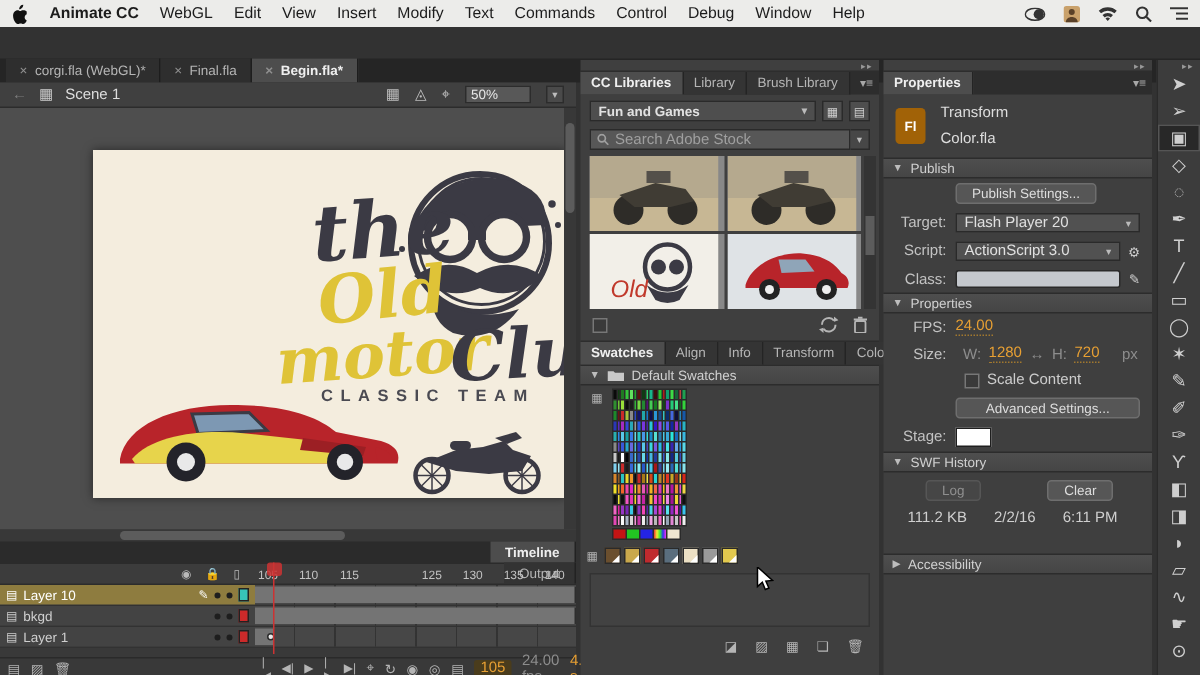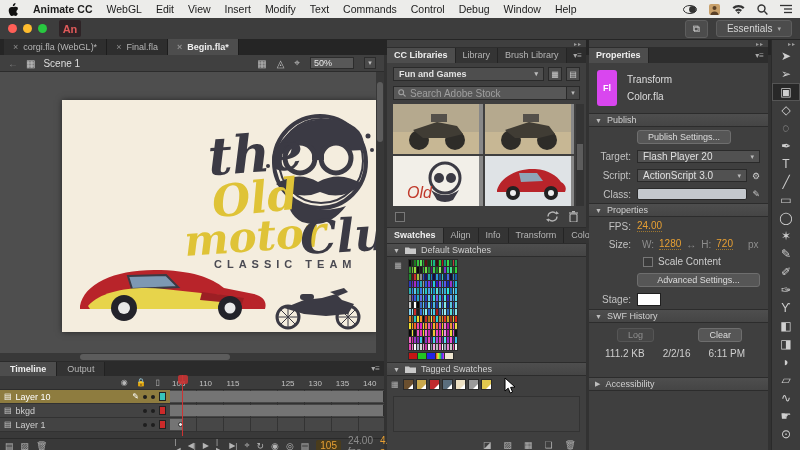--- a/index.html
+++ b/index.html
@@ -51,21 +51,21 @@
   #art-car   { position:absolute; left:10px;  top:164px; }
   #art-moto  { position:absolute; left:208px; top:184px; }
   
   #stage-vscroll { position:absolute; right:0; top:0; width:8px; height:281px; background:#383838; }
   #stage-vscroll .thumb { position:absolute; top:10px; left:1px; width:6px; height:60px; background:#5c5c5c; border-radius:3px; }
   #stage-hscroll { left:0; top:353px; width:384px; height:8px; background:#383838; }
   #stage-hscroll .thumb { position:absolute; top:1px; left:80px; width:150px; height:6px; background:#5c5c5c; border-radius:3px; }
 
   
   #timeline { left:0; top:361px; width:384px; height:89px; background:#3c3c3c; }
-  #tl-tabs { display:flex; height:15px; background:#2b2b2b; align-items:flex-end; }
+  #tl-tabs { display:flex; height:15px; background:#2b2b2b; align-items:flex-end;flex-direction:column; }
   .tl-tab { padding:2px 10px 2px; font-size:9px; color:#b5b5b5; background:#333; border-right:1px solid #222; }
   .tl-tab.active { background:#4d4d4d; color:#eee; font-weight:bold; }
   #tl-header { display:flex; height:14px; background:#3c3c3c; border-bottom:1px solid #2c2c2c; }
   #tl-hleft { width:170px; display:flex; justify-content:flex-end; align-items:center; gap:9px; padding-right:10px; color:#b9b9b9; }
   #tl-ruler { position:relative; flex:1; color:#c2c2c2; font-size:8px; overflow:hidden; }
   #tl-ruler span { position:absolute; top:3px; }
   .tl-row { display:flex; height:14px; border-bottom:1px solid #323232; }
   .tl-name { width:170px; display:flex; align-items:center; gap:4px; padding:0 4px; color:#cfcfcf; background:#434343; font-size:9px; }
   .tl-row.selected .tl-name { background:#8e7c3f; color:#fff; }
   .tl-name .grow { flex:1; }
@@ -126,21 +126,21 @@
   .sw.multi { background:linear-gradient(90deg,#e33,#ee3,#3e3,#33e,#e3e); }
   #tagged-row { display:flex; gap:2px; padding:3px 4px 4px 4px; align-items:center; }
   .tagged-chip { width:11px; height:11px; position:relative; border:1px solid #2a2a2a; }
   .tagged-chip::after { content:""; position:absolute; right:0; bottom:0; border-style:solid; border-width:0 0 5px 5px; border-color:transparent transparent #fff transparent; }
   #tagged-empty { margin:2px 6px; height:36px; background:#424242; border:1px solid #333; }
   #swatch-footer { display:flex; justify-content:flex-end; gap:12px; padding:6px 10px; color:#b5b5b5; }
   #cursor { position:absolute; left:117px; top:338px; z-index:50; }
 
   
   #doc-head { display:flex; align-items:center; gap:10px; padding:7px 8px; }
-  #doc-icon { width:20px; height:36px; background:#d946ef; border-radius:3px; color:#fff; font-size:9px; font-weight:bold; display:flex; align-items:center; justify-content:center; }
+  #doc-icon { width:20px; height:24px; background:#a16207; border-radius:3px; color:#fff; font-size:9px; font-weight:bold; display:flex; align-items:center; justify-content:center; }
   #doc-lines { display:flex; flex-direction:column; gap:6px; font-size:10px; color:#dedede; }
   .prow { display:flex; align-items:center; padding:3px 8px 3px 0; }
   .plabel { width:48px; text-align:right; padding-right:6px; color:#c2c2c2; }
   .pbtn { background:#565656; border:1px solid #6e6e6e; border-radius:3px; color:#ddd; font-size:9px; padding:1px 10px; }
   .pdd { flex:1; background:#515151; border:1px solid #2a2a2a; height:13px; display:flex; align-items:center; padding:0 5px; color:#e0e0e0; }
   .pdd .arr { margin-left:auto; font-size:7px; color:#bbb; }
   .pinput { flex:1; background:#c4c8cd; border:1px solid #2a2a2a; height:12px; border-radius:2px; }
   .hot { color:#e8a033; border-bottom:1px dotted #a1782f; }
   .checkbox { width:10px; height:10px; background:#3a3a3a; border:1px solid #777; margin-right:5px; }
   #stage-swatch { width:24px; height:13px; background:#ffffff; border:1px solid #1f1f1f; }
@@ -200,33 +200,20 @@
       <svg width="12" height="10" viewBox="0 0 12 10">
           <g stroke="#333" stroke-width="1.3">
             <line x1="0" y1="1.5" x2="12" y2="1.5"></line>
             <line x1="4" y1="5" x2="12" y2="5"></line>
             <line x1="4" y1="8.5" x2="12" y2="8.5"></line>
           </g>
         </svg>
     </span>
   </div>
 
-  <div id="titlebar" class="abs">
-    <span class="tl" style="background:#ff5f57"></span>
-    <span class="tl" style="background:#febc2e"></span>
-    <span class="tl" style="background:#28c840"></span>
-    <span id="an-logo">An</span>
-    <span id="titlebar-right">
-      <span class="tb-btn screen-btn">⧉</span>
-      <span class="tb-btn">
-        <span>Essentials</span>
-        <span style="font-size:7px;color:#aaa;">▾</span>
-      </span>
-    </span>
-  </div>
 
   <div id="tabbar" class="abs">
       <span class="doctab">
         <span class="x">×</span>
         <span>corgi.fla (WebGL)*</span>
       </span>
       <span class="doctab">
         <span class="x">×</span>
         <span>Final.fla</span>
       </span>
@@ -762,27 +749,20 @@
           </div>
         <div id="swatch-last" style="margin-left:0;">
             <span class="sw" style="background: rgb(196, 20, 20);"></span>
             <span class="sw" style="background: rgb(34, 196, 34);"></span>
             <span class="sw" style="background: rgb(36, 36, 228);"></span>
             <span class="sw multi"></span>
             <span class="sw" style="background: rgb(239, 230, 208);"></span>
           </div>
       </div>
     </div>
-    <div class="sec-head">
-      <span class="tri">▼</span>
-      <svg width="11" height="8" viewBox="0 0 11 8">
-          <path d="M0 1.5 h4 l1 1 h6 v5.5 h-11 z" fill="#c9c9c9"></path>
-        </svg>
-      <span>Tagged Swatches</span>
-    </div>
     <div id="tagged-row">
       <span class="icon8" style="color:#b0b0b0;margin-right:2px;">▦</span>
     <span class="tagged-chip" style="background: rgb(107, 79, 46);"></span>
         <span class="tagged-chip" style="background: rgb(201, 168, 76);"></span>
         <span class="tagged-chip" style="background: rgb(192, 42, 46);"></span>
         <span class="tagged-chip" style="background: rgb(90, 110, 126);"></span>
         <span class="tagged-chip" style="background: rgb(236, 224, 196);"></span>
         <span class="tagged-chip" style="background: rgb(154, 154, 154);"></span>
         <span class="tagged-chip" style="background: rgb(226, 201, 78);"></span>
       </div>

